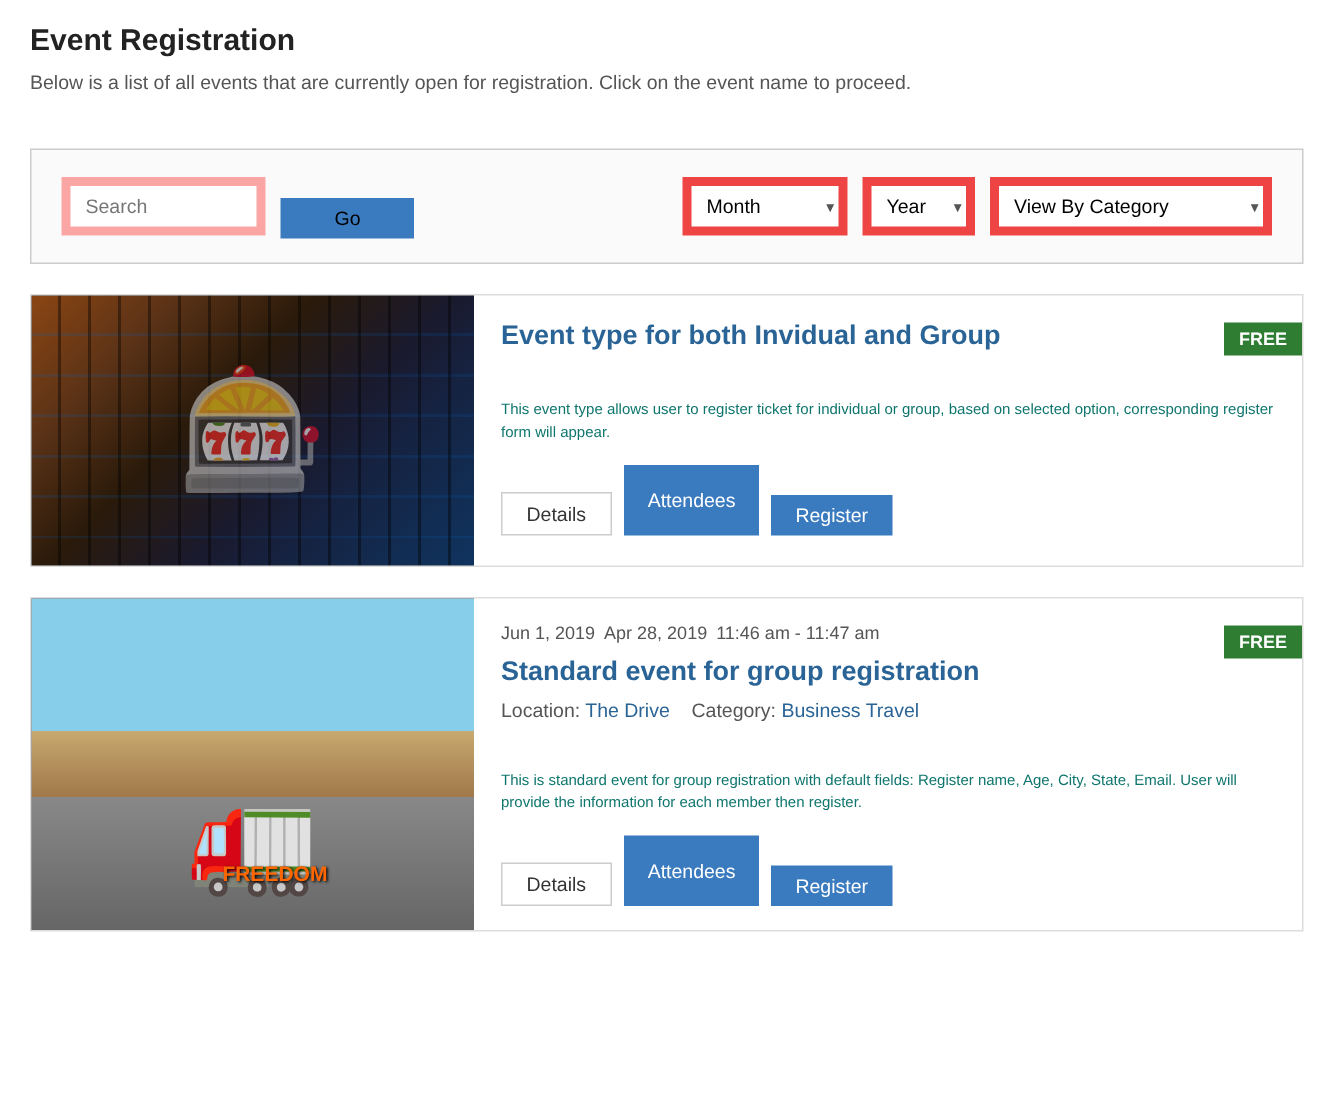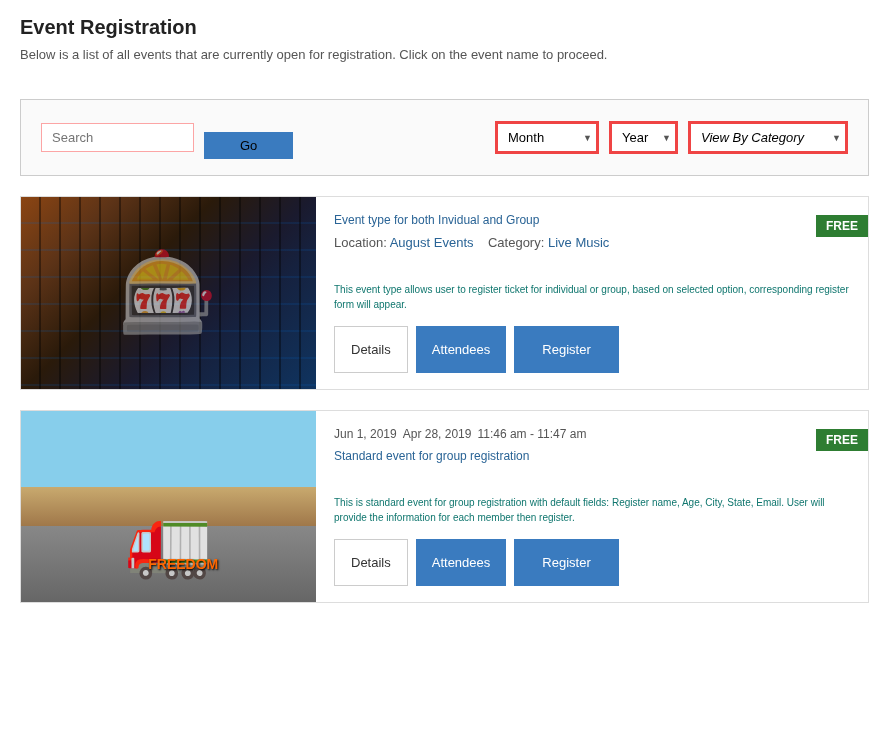--- a/index.html
+++ b/index.html
@@ -25,39 +25,39 @@
     .filter-bar {
       border: 1px solid #ccc;
       padding: 16px 20px;
       display: flex;
       align-items: center;
       gap: 10px;
       margin-bottom: 20px;
       background: #fafafa;
     }
     .search-input {
-      border: 1px solid #fca5a5;
+      border: 6px solid #fca5a5;
       padding: 6px 10px;
       font-size: 13px;
-      width: 153px;
+      width: 136px;
       outline: none;
       color: #b91c1c;
     }
     .go-button {
       background: #3a7bbf;
       color: #000000;
       border: none;
       padding: 6px 36px;
       font-size: 13px;
       cursor: pointer;
       margin-top: 16px;
     }
     .filter-spacer { flex: 1; }
     .filter-select {
-      border: 3px solid #ef4444;
+      border: 6px solid #ef4444;
       padding: 6px 10px;
       font-size: 13px;
       background: #fff;
       cursor: pointer;
       appearance: none;
       -webkit-appearance: none;
       padding-right: 24px;
       position: relative;
     }
     .select-wrapper {
@@ -171,45 +171,47 @@
       position: absolute;
       top: 18px;
       right: 0;
       background: #2e7d32;
       color: #fff;
       font-size: 12px;
       font-weight: bold;
       padding: 4px 10px;
     }
     .event-title {
-      font-size: 12px;
+      font-size: 18px;
       color: #2a6496;
       margin-bottom: 8px;
       text-decoration: none;
       cursor: pointer;
+      font-weight: bold;
     }
     .event-location {
       font-size: 13px;
       color: #555;
       margin-bottom: 8px;
     }
     .event-location a, .event-category a {
       color: #2a6496;
       text-decoration: none;
     }
     .event-description {
       font-size: 10px;
       color: #0f766e;
       line-height: 1.5;
       margin-bottom: 14px;
       margin-top: 32px;
     }
     .event-actions {
       display: flex;
       gap: 8px;
+      align-items: flex-end;
     }
     .btn-details {
       background: #fff;
       color: #333;
       border: 1px solid #ccc;
       padding: 6px 16px;
       font-size: 13px;
       cursor: pointer;
     }
     .btn-attendees {
@@ -217,21 +219,21 @@
       color: #fff;
       border: none;
       padding: 16px 16px;
       font-size: 13px;
       cursor: pointer;
     }
     .btn-register {
       background: #3a7bbf;
       color: #fff;
       border: none;
-      padding: 6px 28px;
+      padding: 6px 16px;
       font-size: 13px;
       cursor: pointer;
     }
   </style>
 </head>
 <body>
 
 <h1 class="page-title">Event Registration</h1>
 <p class="page-subtitle">Below is a list of all events that are currently open for registration. Click on the event name to proceed.</p>
 
@@ -248,42 +250,35 @@
       <option>October</option><option>November</option><option>December</option>
     </select>
   </div>
   <div class="select-wrapper">
     <select class="filter-select">
       <option>Year</option>
       <option>2019</option><option>2020</option><option>2021</option><option>2022</option>
     </select>
   </div>
   <div class="select-wrapper">
-    <select class="filter-select" style="width:160px;font-style:italic;">
+    <select class="filter-select" style="width:188px;">
       <option>View By Category</option>
       <option>Live Music</option>
       <option>Business Travel</option>
     </select>
   </div>
 </div>
 
 <div class="event-card">
   <div class="event-image">
     <div class="casino-img"></div>
   </div>
   <div class="event-content">
     <div class="free-badge">FREE</div>
     <div class="event-title">Event type for both Invidual and Group</div>
-    <div class="event-location">
-      <span>Location:</span>
-      <a>August Events</a>
-      &nbsp;&nbsp;
-      <span>Category:</span>
-      <a>Live Music</a>
-    </div>
     <div class="event-description">This event type allows user to register ticket for individual or group, based on selected option, corresponding register form will appear.</div>
     <div class="event-actions">
       <button class="btn-details">Details</button>
       <button class="btn-attendees">Attendees</button>
       <button class="btn-register">Register</button>
     </div>
   </div>
 </div>
 
 <div class="event-card">
@@ -291,20 +286,27 @@
     <div class="truck-img"></div>
   </div>
   <div class="event-content">
     <div class="event-meta">
       <span>Jun 1, 2019</span>
       <span>Apr 28, 2019</span>
       <span>11:46 am - 11:47 am</span>
     </div>
     <div class="free-badge">FREE</div>
     <div class="event-title">Standard event for group registration</div>
+    <div class="event-location">
+      <span>Location:</span>
+      <a>The Drive</a>
+      &nbsp;&nbsp;
+      <span>Category:</span>
+      <a>Business Travel</a>
+    </div>
     <div class="event-description">This is standard event for group registration with default fields: Register name, Age, City, State, Email. User will provide the information for each member then register.</div>
     <div class="event-actions">
       <button class="btn-details">Details</button>
       <button class="btn-attendees">Attendees</button>
       <button class="btn-register">Register</button>
     </div>
   </div>
 </div>
 
 </body></html>

